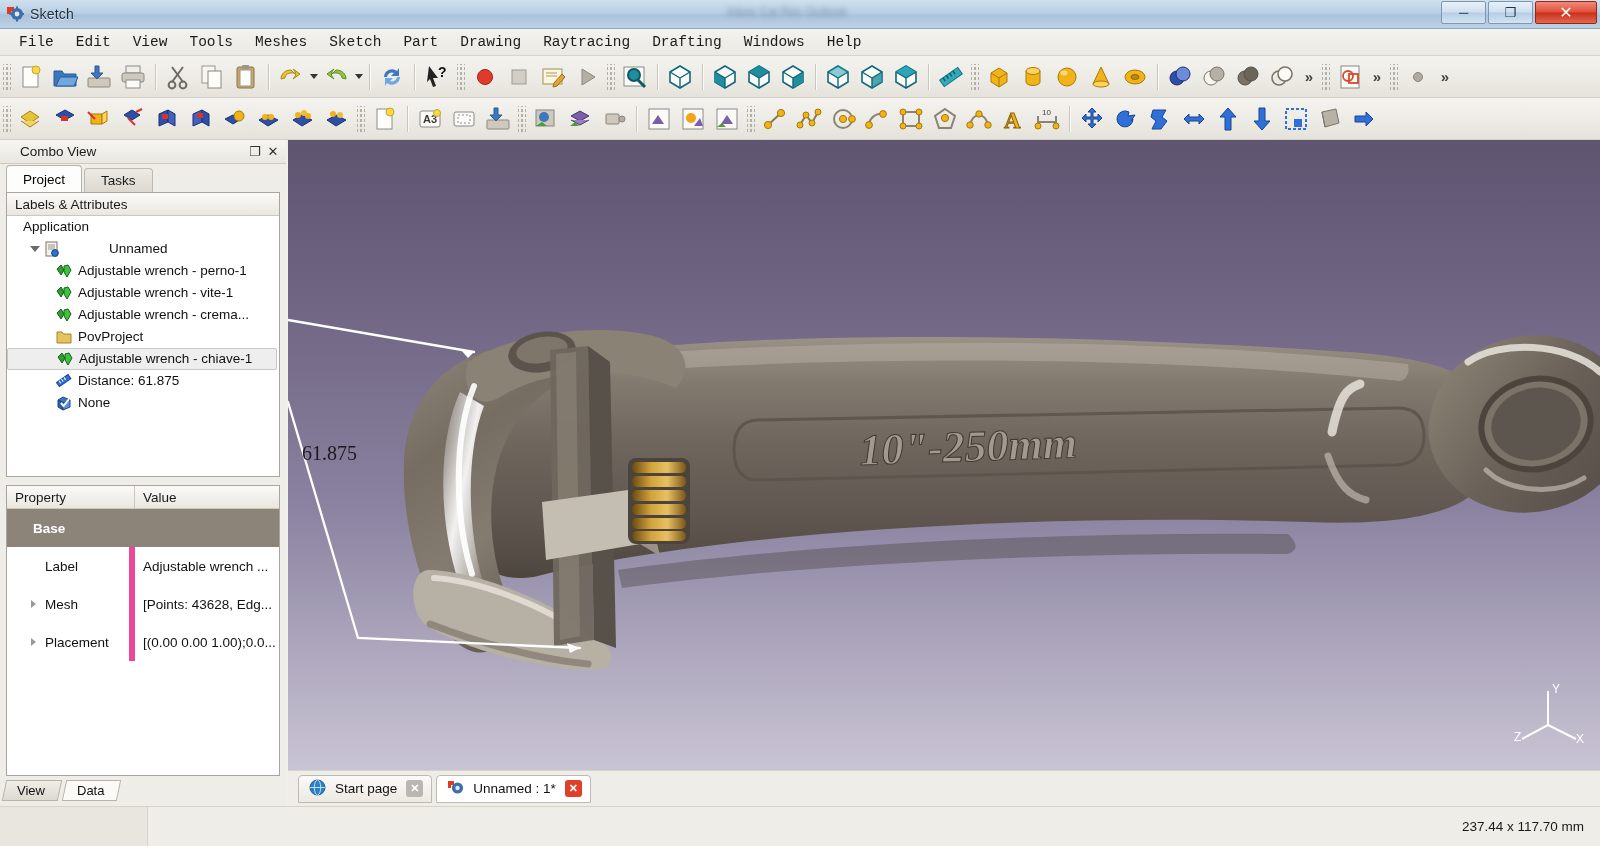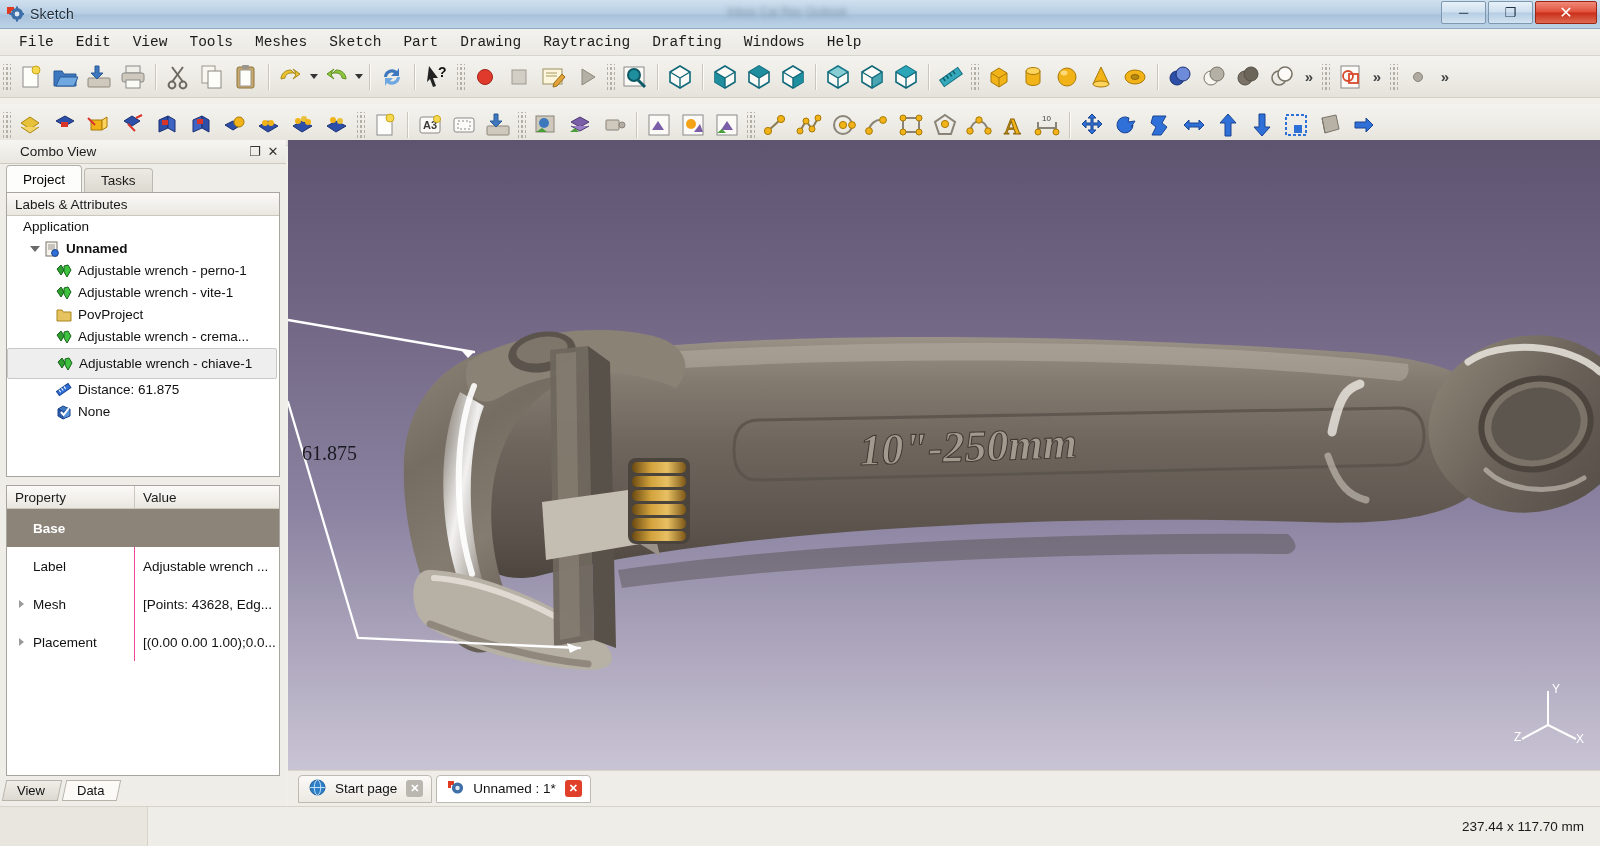--- a/index.html
+++ b/index.html
@@ -63,21 +63,21 @@
   }
 
   
   .toolbar-row {
     position: absolute; left: 0; width: 1600px; height: 42px;
     background: linear-gradient(to bottom,#f4f3ef 0%,#eceae4 60%,#e5e2db 100%);
     border-bottom: 1px solid #d3d0c8;
     display: flex; align-items: center;
   }
   #toolbar1 { top: 56px; }
-  #toolbar2 { top: 104px; }
+  #toolbar2 { top: 98px; }
   .tb-grip {
     width: 8px; height: 26px; margin: 0 3px; flex: 0 0 auto;
     background-image: radial-gradient(#b2afa7 35%, transparent 38%);
     background-size: 4px 5px; background-position: 2px 2px;
   }
   .tb-sep {
     width: 1px; height: 26px; margin: 0 5px; flex: 0 0 auto;
     background: #c9c6be; box-shadow: 1px 0 0 #fbfaf7;
   }
   .tbtn {
@@ -161,39 +161,39 @@
     width:0;height:0;border-top:5px solid transparent;border-bottom:5px solid transparent;
     border-left:6px solid #6b6b6b; display:block;
   }
   .tree-row .tri.open i {
     border-left:5px solid transparent;border-right:5px solid transparent;
     border-top:6px solid #6b6b6b; border-bottom: none;
   }
   .tree-row .ticon { width: 18px; height: 16px; flex:0 0 auto; margin-right: 5px;
                      display:flex;align-items:center;justify-content:center; }
   .tree-row .tlabel { line-height: 1; }
-  .tree-row.bold .tlabel { font-weight: bold; }
+  .tree-row.bold .tlabel { font-weight: normal; margin-left: 43px; }
   .tree-row.selected {
     background: #eeeeee; border: 1px solid #c8c8c8;
-    height: 31px; margin-right: 2px; border-radius: 2px;
+    height: 22px; margin-right: 2px; border-radius: 2px;
   }
 
   #prop-wrap {
     margin: 8px 6px 0 6px; background: #fff; border: 1px solid #a8a5a0;
     flex: 1 1 auto; overflow: hidden;
   }
   #prop-head { display: flex; height: 23px;
     background: linear-gradient(to bottom,#fbfaf8,#eae7e0);
     border-bottom: 1px solid #cbc8c0; font-size: 13.5px; color:#1a1a1a; }
   #prop-head .pcol { display:flex; align-items:center; padding-left: 8px; }
   #prop-head .pcol.c1 { width: 128px; border-right: 1px solid #cbc8c0; }
   #prop-head .pcol.c2 { flex: 1 1 auto; }
   .prop-row { display: flex; height: 38px; font-size: 13.5px; color: #111; }
   .prop-row .pc1 { width: 128px; display:flex; align-items:center;
-                   border-right: 1px solid #ec4899; padding-left: 12px; }
+                   border-right: 6px solid #ec4899; padding-left: 24px; }
   .prop-row .pc2 { flex:1 1 auto; display:flex; align-items:center; padding-left: 8px; }
   .prop-row.group { background: #8c8478; color: #fff; font-weight: bold; }
   .prop-row.group .pc1 { border-right: none; padding-left: 26px; }
   .prop-row .expander { width: 14px; flex:0 0 auto; display:flex;align-items:center; }
   .prop-row .expander i {
     width:0;height:0;border-top:4px solid transparent;border-bottom:4px solid transparent;
     border-left:5px solid #9a9a9a;display:block;
   }
   #vd-tabs { height: 26px; display: flex; align-items: flex-start;
              padding-left: 4px; margin-top: 4px; }
@@ -850,33 +850,33 @@
               <svg width="16" height="16" viewBox="0 0 16 16">
                 <path d="M1 6l4-4 3 5-3 5z" fill="#2f9e2f" stroke="#15621a"></path>
                 <path d="M8 3l4-1 3 5-4 7-3-5z" fill="#3fc23f" stroke="#15621a"></path>
               </svg>
             </span>
             <span class="tlabel">Adjustable wrench - vite-1</span>
           </div>
           <div class="tree-row lvl2">
             <span class="ticon">
               <svg width="16" height="16" viewBox="0 0 16 16">
-                <path d="M1 3h5l1.4 2H15v9H1z" fill="#e6c35e" stroke="#a8861e"></path>
-              </svg>
-            </span>
-            <span class="tlabel">PovProject</span>
-          </div>
-          <div class="tree-row lvl2">
-            <span class="ticon">
-              <svg width="16" height="16" viewBox="0 0 16 16">
                 <path d="M1 6l4-4 3 5-3 5z" fill="#2f9e2f" stroke="#15621a"></path>
                 <path d="M8 3l4-1 3 5-4 7-3-5z" fill="#3fc23f" stroke="#15621a"></path>
               </svg>
             </span>
             <span class="tlabel">Adjustable wrench - crema...</span>
+          </div>
+          <div class="tree-row lvl2">
+            <span class="ticon">
+              <svg width="16" height="16" viewBox="0 0 16 16">
+                <path d="M1 3h5l1.4 2H15v9H1z" fill="#e6c35e" stroke="#a8861e"></path>
+              </svg>
+            </span>
+            <span class="tlabel">PovProject</span>
           </div>
           <div class="tree-row lvl2 selected">
             <span class="ticon">
               <svg width="16" height="16" viewBox="0 0 16 16">
                 <path d="M1 6l4-4 3 5-3 5z" fill="#2f9e2f" stroke="#15621a"></path>
                 <path d="M8 3l4-1 3 5-4 7-3-5z" fill="#3fc23f" stroke="#15621a"></path>
               </svg>
             </span>
             <span class="tlabel">Adjustable wrench - chiave-1</span>
           </div>

